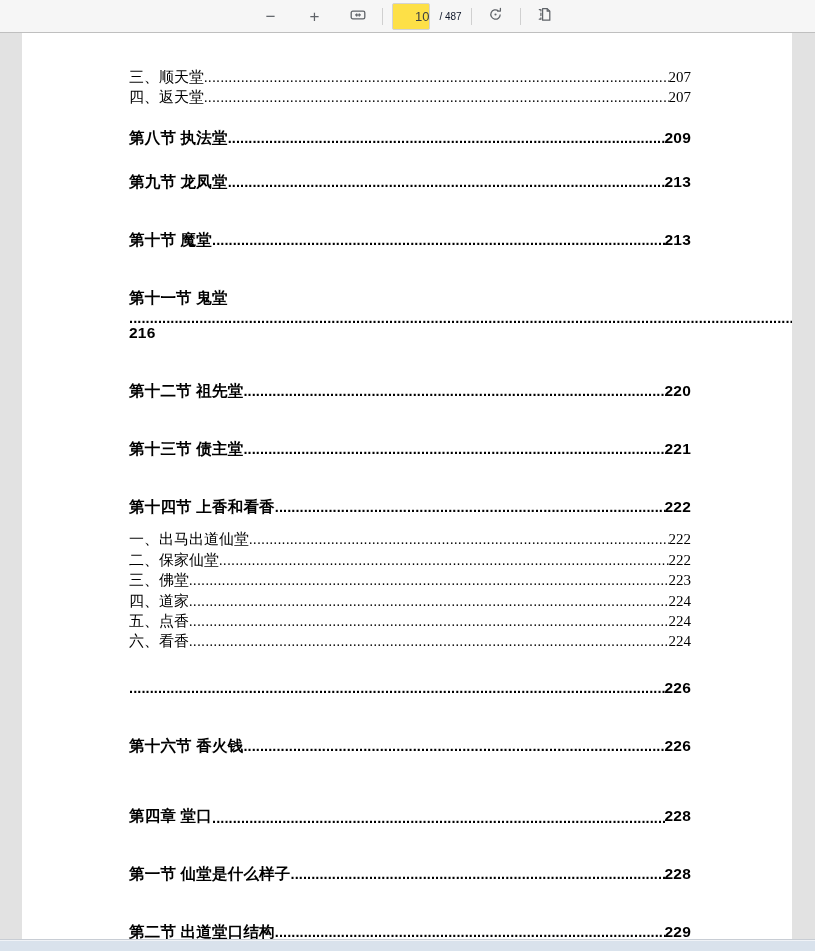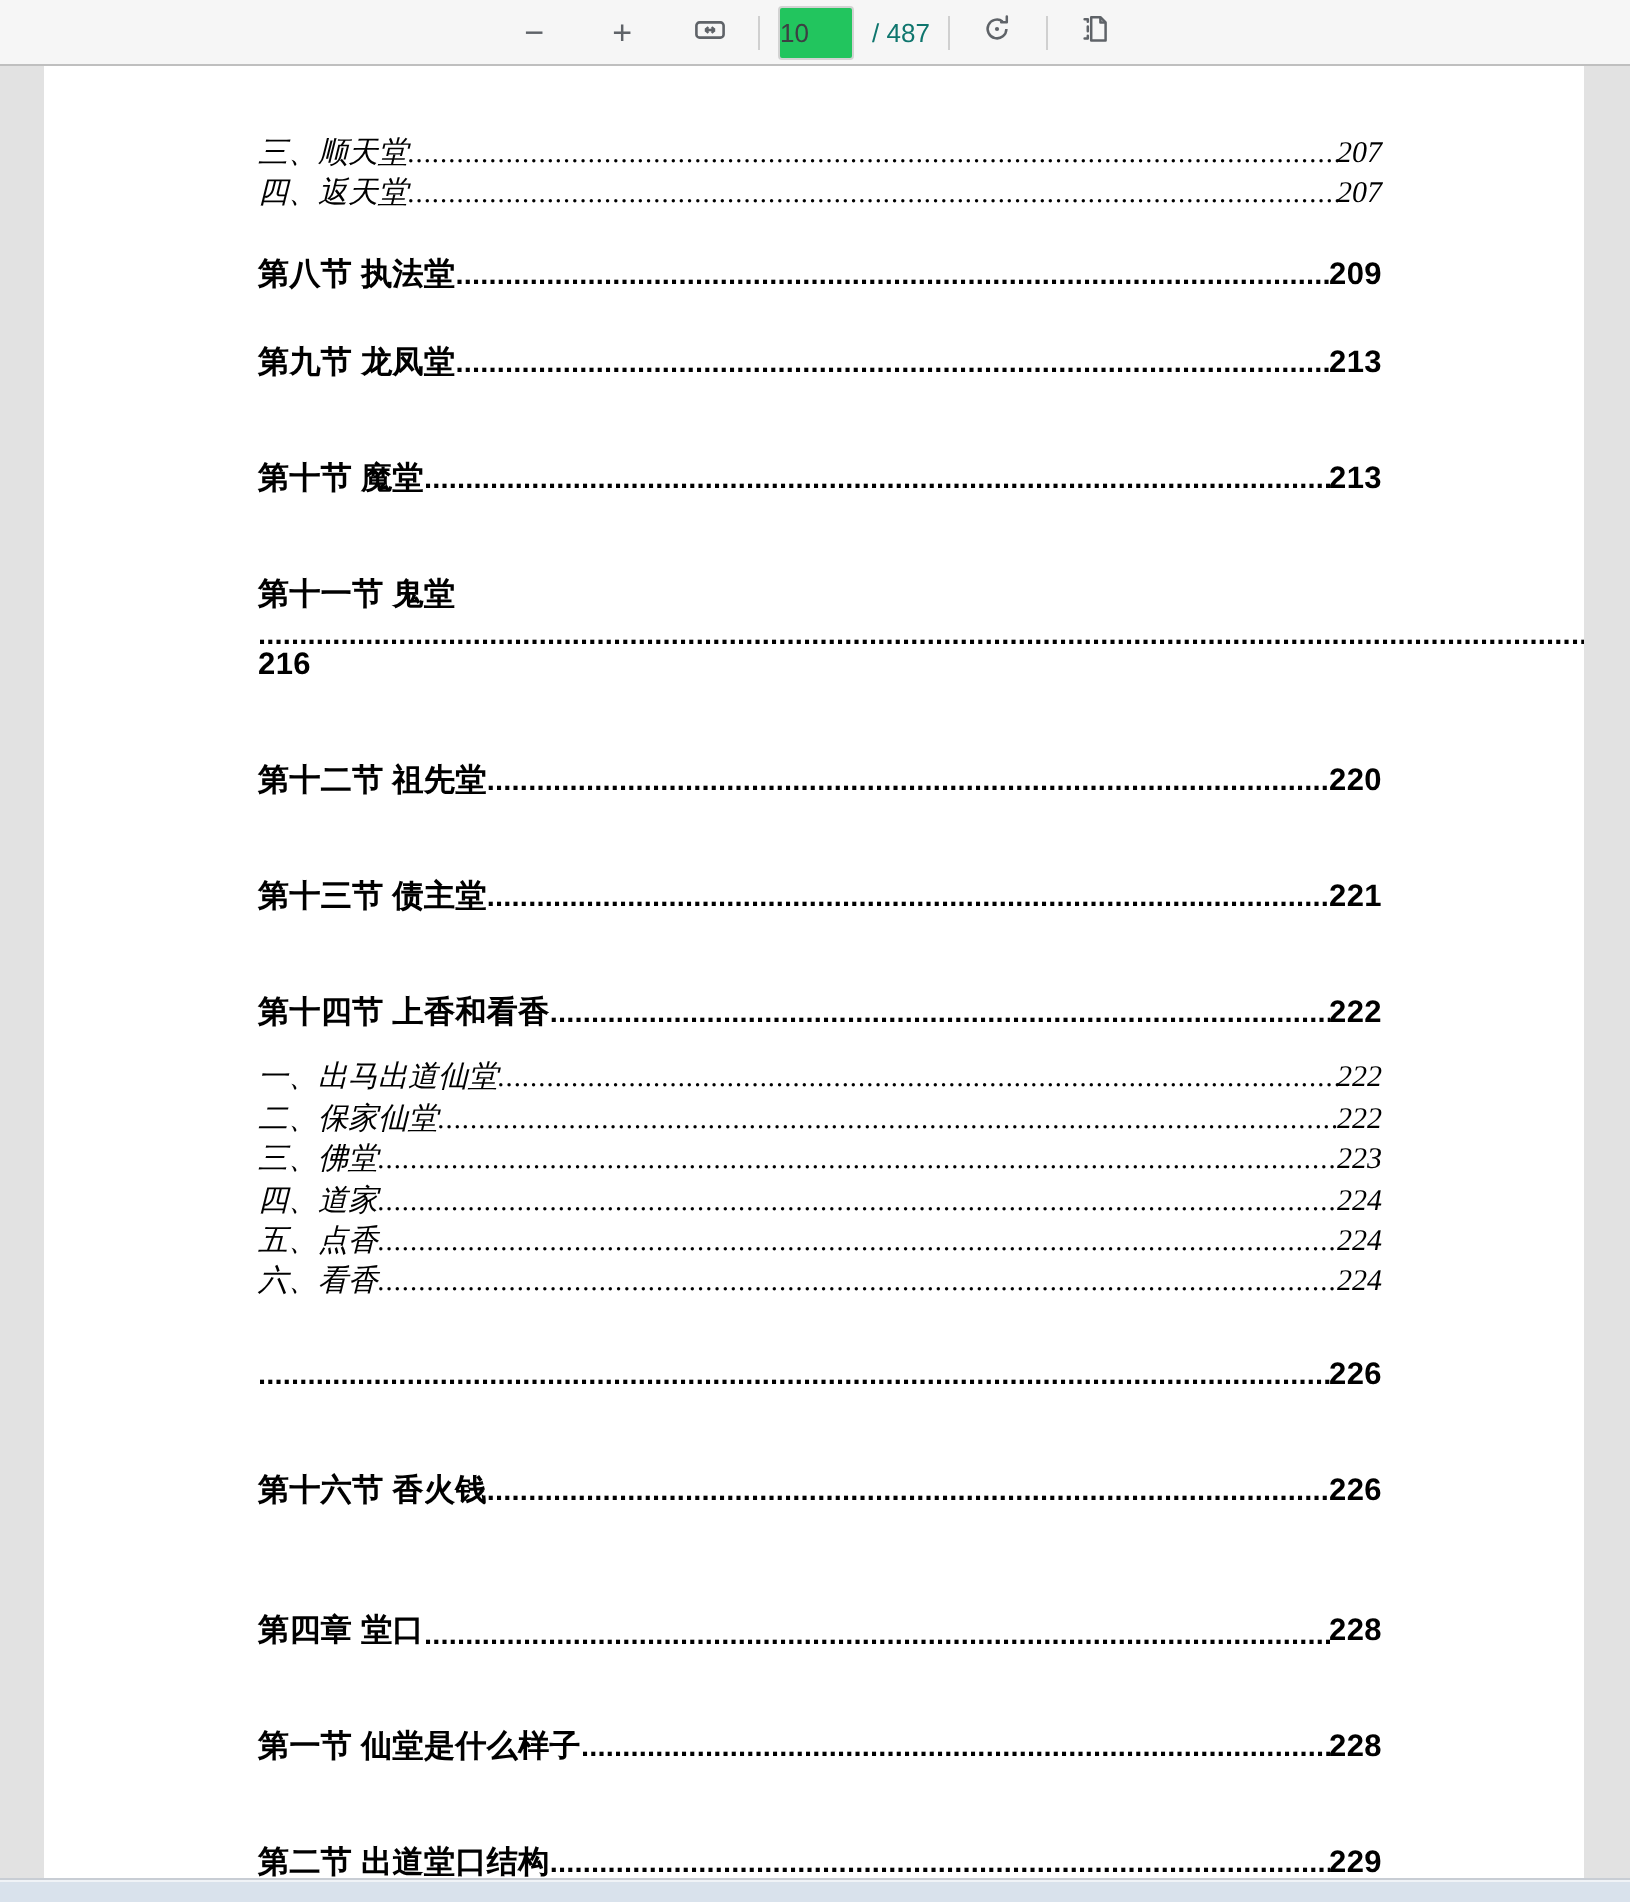--- a/index.html
+++ b/index.html
@@ -38,31 +38,31 @@
   .tb-sep {
     width: 1px; height: 17px;
     background: #d0d0d0;
     margin: 0 9px;
   }
   .spacer-m { width: 14px; }
 
   #page-num-input {
     width: 38px; height: 27px;
     border: 1px solid #d3d3d3;
-    background: #22c55e;
+    background: #fde047;
     border-radius: 2px;
-    text-align: left;
+    text-align: right;
     font-size: 13px;
     color: #3c4043;
     font-family: "Liberation Sans", sans-serif;
     padding: 0;
   }
   #page-count {
-    font-size: 13px;
-    color: #0f766e;
+    font-size: 10px;
+    color: #0f172a;
     margin-left: 9px;
     white-space: nowrap;
     font-family: "Liberation Sans", sans-serif;
     text-align: center;
   }
 
   
   #viewer {
     position: absolute;
     top: 33px; left: 0;
@@ -109,21 +109,20 @@
   }
   .row .pg { flex: 0 0 auto; }
 
   
   .sub {
     font-family: "Liberation Serif", "DejaVu Serif", serif;
     font-size: 15px;
     line-height: 20.4px;
     font-weight: 400;
     padding-left: 0px;
-    font-style: italic;
   }
   .sub .leader::after { font-size: 14px; }
 
   
   .head {
     font-family: "Liberation Sans", "DejaVu Sans", sans-serif;
     font-size: 15.5px;
     line-height: 20px;
     font-weight: 700;
     letter-spacing: 0.2px;

